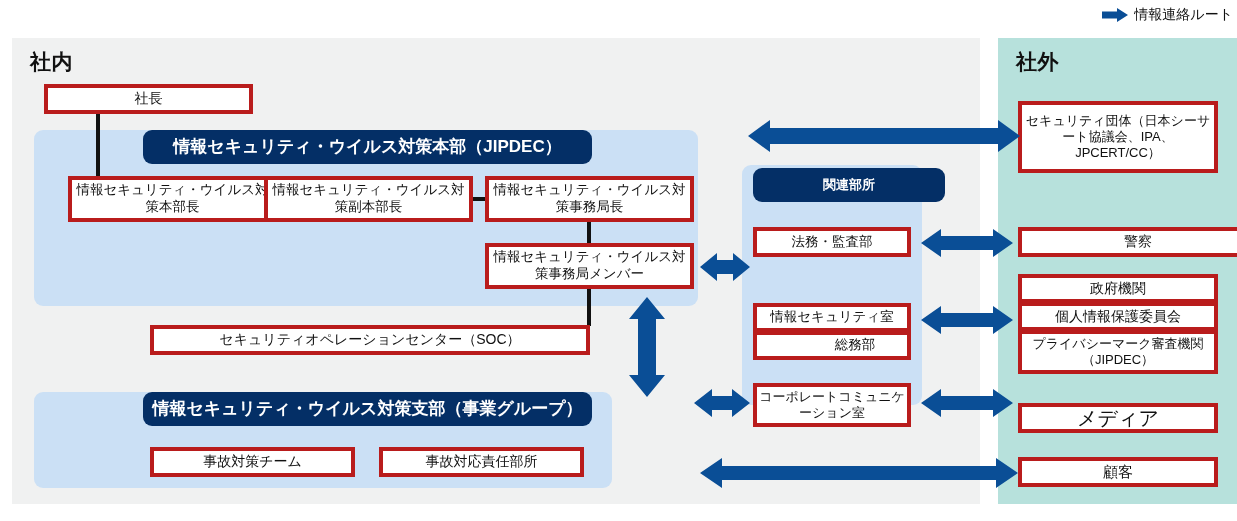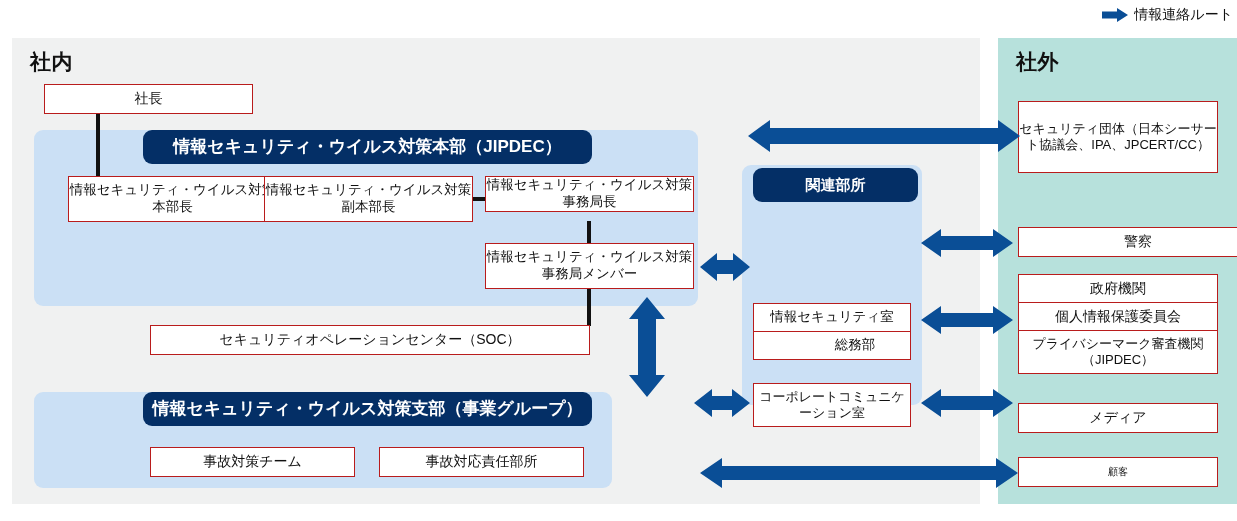--- a/index.html
+++ b/index.html
@@ -49,50 +49,50 @@
   #grp-related{left:742px; top:165px; width:180px; height:240px;}
 
   
   .navy-head{
     position:absolute; background:#042f66; color:#ffffff;
     border-radius:9px; display:flex; align-items:center; justify-content:center;
     font-weight:bold; text-align:center; line-height:1.2;
   }
   #head-csirt{left:143px; top:130px; width:449px; height:34px; font-size:17px;}
   #head-branch{left:143px; top:392px; width:449px; height:34px; font-size:17px;}
-  #head-related{left:753px; top:168px; width:165px; height:34px; font-size:15px;}
+  #head-related{left:753px; top:168px; width:192px; height:34px; font-size:13px;}
 
   
   .wbox{
-    position:absolute; background:#ffffff; border:1px solid #b91c1c;
+    position:absolute; background:#ffffff; border:4px solid #b91c1c;
     display:flex; align-items:center; justify-content:center; text-align:center;
     font-size:13.5px; line-height:1.25; color:#111; box-sizing:border-box;
   }
 
   #box-president{left:44px; top:84px; width:209px; height:30px; font-size:14px;}
   #box-hq-chief{left:44px; top:176px; width:209px; height:46px;margin-left:24px;}
   #box-hq-deputy{left:264px; top:176px; width:209px; height:46px;}
-  #box-secretariat-chief{left:485px; top:176px; width:209px; height:36px;}
+  #box-secretariat-chief{left:485px; top:176px; width:209px; height:46px;}
   #box-secretariat-members{left:485px; top:243px; width:209px; height:46px;text-align:center;}
   #box-soc{left:150px; top:325px; width:440px; height:30px; font-size:14px;}
   #box-incident-team{left:150px; top:447px; width:205px; height:30px; font-size:14px;}
   #box-incident-dept{left:379px; top:447px; width:205px; height:30px; font-size:14px;}
 
   #box-legal{left:753px; top:227px; width:158px; height:30px;}
   #box-infosec-office{left:753px; top:303px; width:158px; height:29px;}
   #box-general-affairs{left:753px; top:331px; width:158px; height:29px;padding-left:46px;}
   #box-corpcomm{left:753px; top:383px; width:158px; height:44px; font-size:13px;}
 
   #box-sec-orgs{left:1018px; top:101px; width:200px; height:72px; font-size:13px;}
   #box-police{left:1018px; top:227px; width:240px; height:30px; font-size:14px;}
   #box-gov{left:1018px; top:274px; width:200px; height:29px; font-size:14px;}
   #box-ppc{left:1018px; top:302px; width:200px; height:29px; font-size:14px;}
   #box-jipdec{left:1018px; top:330px; width:200px; height:44px; font-size:13px;}
-  #box-media{left:1018px; top:403px; width:200px; height:30px; font-size:14px;}
-  #box-customer{left:1018px; top:457px; width:200px; height:30px; font-size:10px;}
+  #box-media{left:1018px; top:403px; width:200px; height:30px; font-size:20px;}
+  #box-customer{left:1018px; top:457px; width:200px; height:30px; font-size:15px;}
 
   
   .line{position:absolute; background:#111111;}
   #ln-pres-down{left:96px; top:113px; width:4px; height:65px;}
   #ln-hq-a{left:252px; top:197px; width:14px; height:4px;}
   #ln-hq-b{left:472px; top:197px; width:14px; height:4px;}
   #ln-sec-down{left:587px; top:221px; width:4px; height:23px;}
   #ln-soc-up{left:587px; top:288px; width:4px; height:38px;}
 
   
@@ -146,20 +146,21 @@
   <div class="wbox" id="box-secretariat-chief">情報セキュリティ・ウイルス対策事務局長</div>
   <div class="wbox" id="box-secretariat-members">情報セキュリティ・ウイルス対策事務局メンバー</div>
 
   <div class="wbox" id="box-soc">セキュリティオペレーションセンター（SOC）</div>
 
   <div class="navy-head" id="head-branch">情報セキュリティ・ウイルス対策支部（事業グループ）</div>
   <div class="wbox" id="box-incident-team">事故対策チーム</div>
   <div class="wbox" id="box-incident-dept">事故対応責任部所</div>
 
   <div class="navy-head" id="head-related">関連部所</div>
+  <div class="wbox" id="box-legal">法務・監査部</div>
   <div class="wbox" id="box-infosec-office">情報セキュリティ室</div>
   <div class="wbox" id="box-general-affairs">総務部</div>
   <div class="wbox" id="box-corpcomm">コーポレートコミュニケーション室</div>
 
   <div class="wbox" id="box-sec-orgs">セキュリティ団体（日本シーサート協議会、IPA、JPCERT/CC）</div>
   <div class="wbox" id="box-police">警察</div>
   <div class="wbox" id="box-gov">政府機関</div>
   <div class="wbox" id="box-ppc">個人情報保護委員会</div>
   <div class="wbox" id="box-jipdec">プライバシーマーク審査機関（JIPDEC）</div>
   <div class="wbox" id="box-media">メディア</div>

